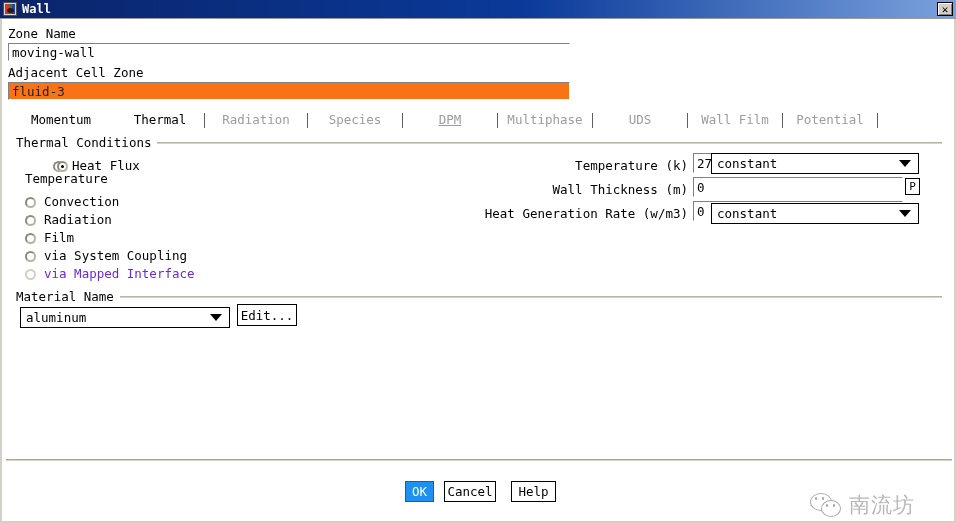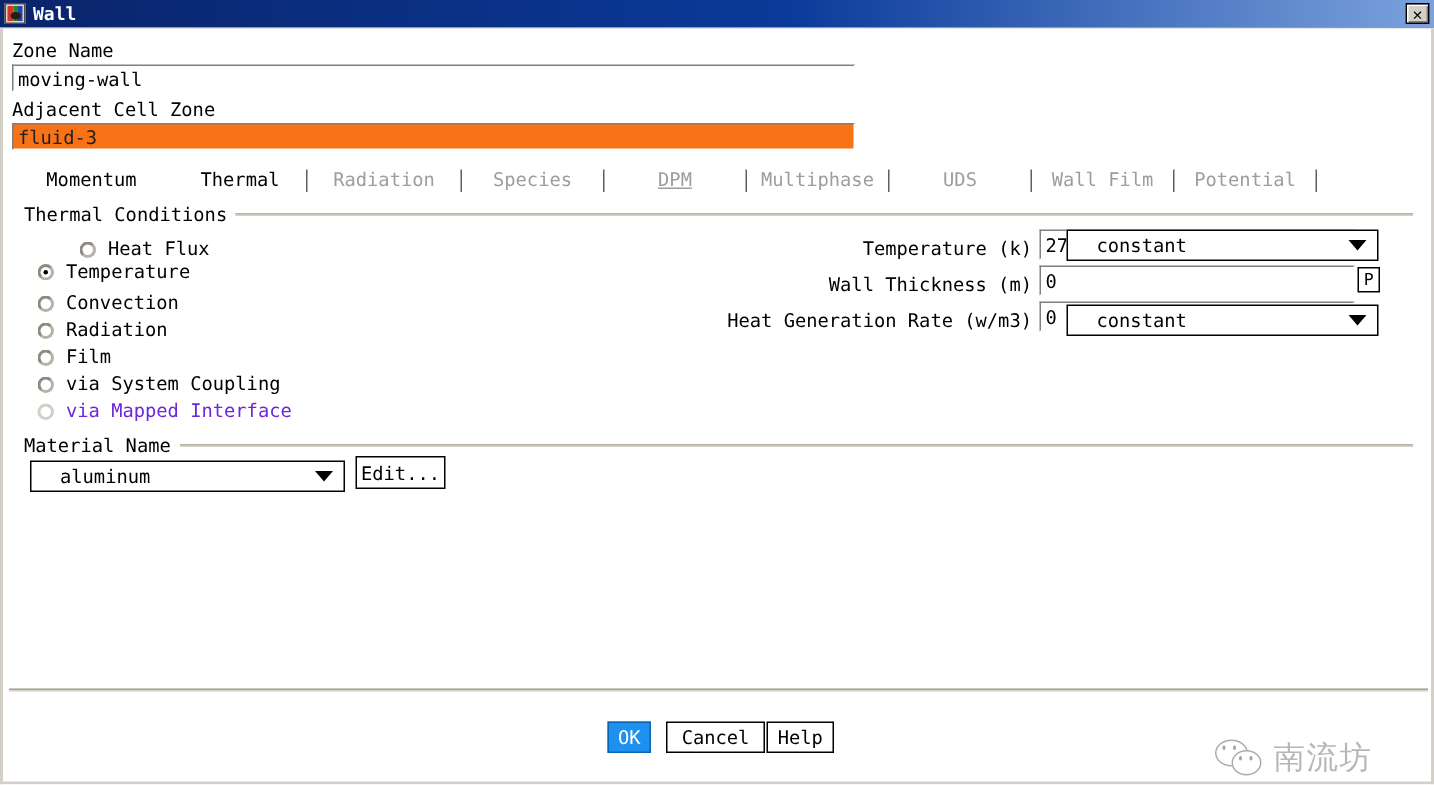--- a/index.html
+++ b/index.html
@@ -202,21 +202,21 @@
   .combo {
     position: absolute;
     background: #ffffff;
     border: 1px solid #000000;
     box-sizing: border-box;
     display: flex;
     align-items: center;
     font-size: 12.5px;
     font-family: "DejaVu Sans Mono", "Liberation Mono", monospace;
     color: #000000;
-    padding-left: 19px;
+    padding-left: 5px;
     cursor: default;
     white-space: nowrap;
   }
   .combo .arrow {
     position: absolute;
     right: 7px;
     width: 0; height: 0;
     border-left: 6px solid transparent;
     border-right: 6px solid transparent;
     border-top: 7px solid #000000;
@@ -348,21 +348,21 @@
 
     <div class="group-head" style="left:14px; top:117px; width:926px;">
       <span class="label">Thermal Conditions</span>
       <span class="group-line" style="flex:1;"></span>
     </div>
 
     <div class="radio-row" style="left:23px; top:139px;padding-left:28px;">
       <span class="radio"></span>
       <span class="label">Heat Flux</span>
     </div>
-    <div class="radio-row" style="left:23px; top:154px;">
+    <div class="radio-row" style="left:23px; top:142px;flex-direction:column;">
       <span class="radio checked"></span>
       <span class="label">Temperature</span>
     </div>
     <div class="radio-row" style="left:23px; top:175px;">
       <span class="radio"></span>
       <span class="label">Convection</span>
     </div>
     <div class="radio-row" style="left:23px; top:193px;">
       <span class="radio"></span>
       <span class="label">Radiation</span>
@@ -404,21 +404,21 @@
     </div>
     <div class="combo" style="left:18px; top:288px; width:210px; height:21px;">
       <span>aluminum</span>
       <span class="arrow"></span>
     </div>
     <div class="btn" style="left:235px; top:285px; width:60px; height:22px;">Edit...</div>
 
     <div class="bottom-sep" style="top:440px;"></div>
 
     <div class="btn primary" style="left:403px; top:462px; width:29px; height:21px;">OK</div>
-    <div class="btn" style="left:442px; top:462px; width:66px; height:21px;">Cancel</div>
+    <div class="btn" style="left:442px; top:462px; width:52px; height:21px;">Cancel</div>
     <div class="btn" style="left:509px; top:462px; width:45px; height:21px;">Help</div>
 
     <div class="watermark">
       <div class="wm-logo">
         <div class="wm-bubble-a"></div>
         <div class="wm-eye" style="left:5px; top:6px;"></div>
         <div class="wm-eye" style="left:12px; top:6px;"></div>
         <div class="wm-bubble-b"></div>
         <div class="wm-eye" style="left:16px; top:13px;"></div>
         <div class="wm-eye" style="left:23px; top:13px;"></div>

